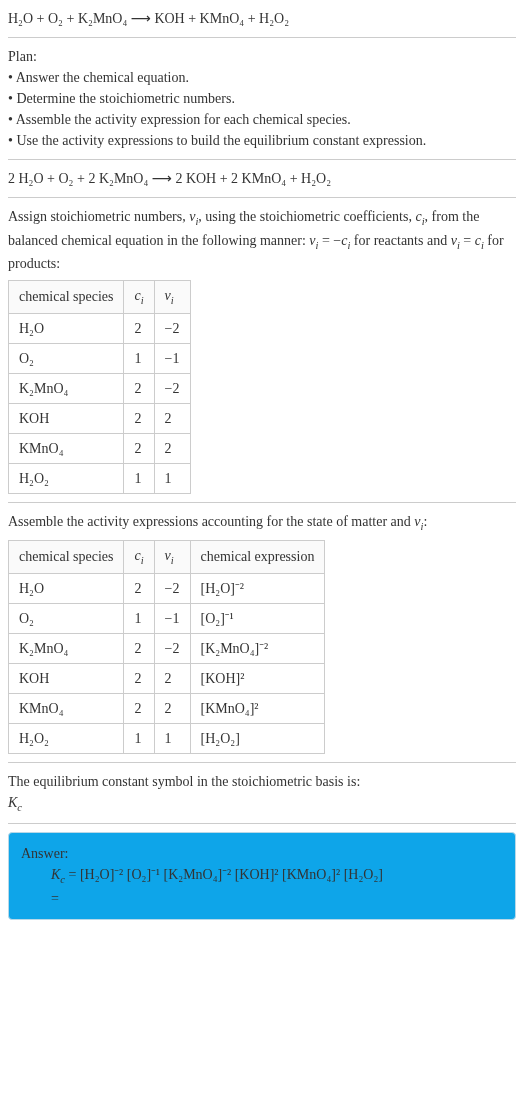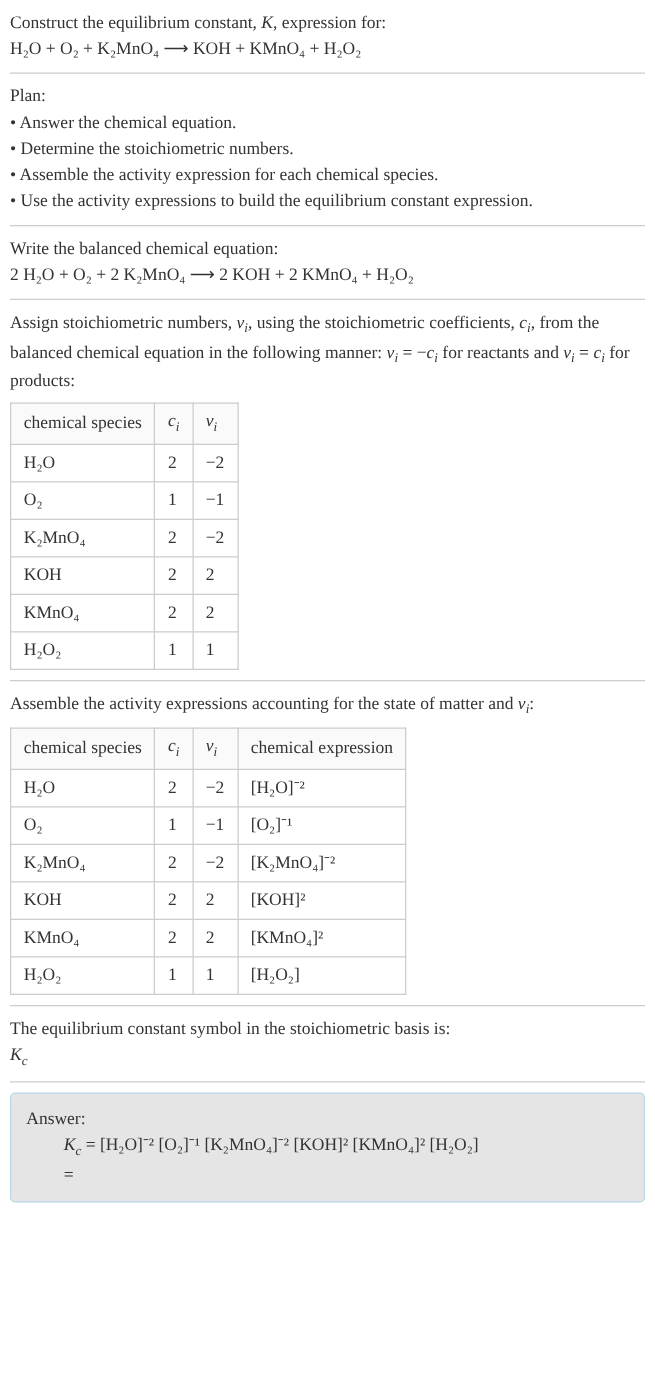--- a/index.html
+++ b/index.html
@@ -28,49 +28,47 @@
   border: 1px solid #ccc;
   padding: 4px 10px;
   font-weight: normal;
   text-align: left;
 }
 table th {
   background: #fafafa;
   margin-top: 48px;
 }
 .answer-box {
-  background: #e5e5e5;
+  background: #0ea5e9;
   border: 1px solid #b8d8e8;
   border-radius: 4px;
   padding: 10px 12px;
   margin-top: 6px;
 }
 .sub { vertical-align: sub; font-size: 0.75em; }
 .italic { font-style: italic; }
 </style>
 </head>
 <body>
 
 <div class="section">
-  <div>Construct the equilibrium constant, <span class="italic">K</span>, expression for:</div>
   <div>H₂O + O₂ + K₂MnO₄  ⟶  KOH + KMnO₄ + H₂O₂</div>
 </div>
 <hr>
 
 <div class="section">
   <div>Plan:</div>
   <div>• Answer the chemical equation.</div>
   <div>• Determine the stoichiometric numbers.</div>
   <div>• Assemble the activity expression for each chemical species.</div>
   <div>• Use the activity expressions to build the equilibrium constant expression.</div>
 </div>
 <hr>
 
 <div class="section">
-  <div>Write the balanced chemical equation:</div>
   <div>2 H₂O + O₂ + 2 K₂MnO₄  ⟶  2 KOH + 2 KMnO₄ + H₂O₂</div>
 </div>
 <hr>
 
 <div class="section">
   <div>Assign stoichiometric numbers, <span class="italic">ν<span class="sub">i</span></span>, using the stoichiometric coefficients, <span class="italic">c<span class="sub">i</span></span>, from the balanced chemical equation in the following manner: <span class="italic">ν<span class="sub">i</span></span> = −<span class="italic">c<span class="sub">i</span></span> for reactants and <span class="italic">ν<span class="sub">i</span></span> = <span class="italic">c<span class="sub">i</span></span> for products:</div>
   <table>
     <tbody>
         <tr>
       <th>chemical species</th>

